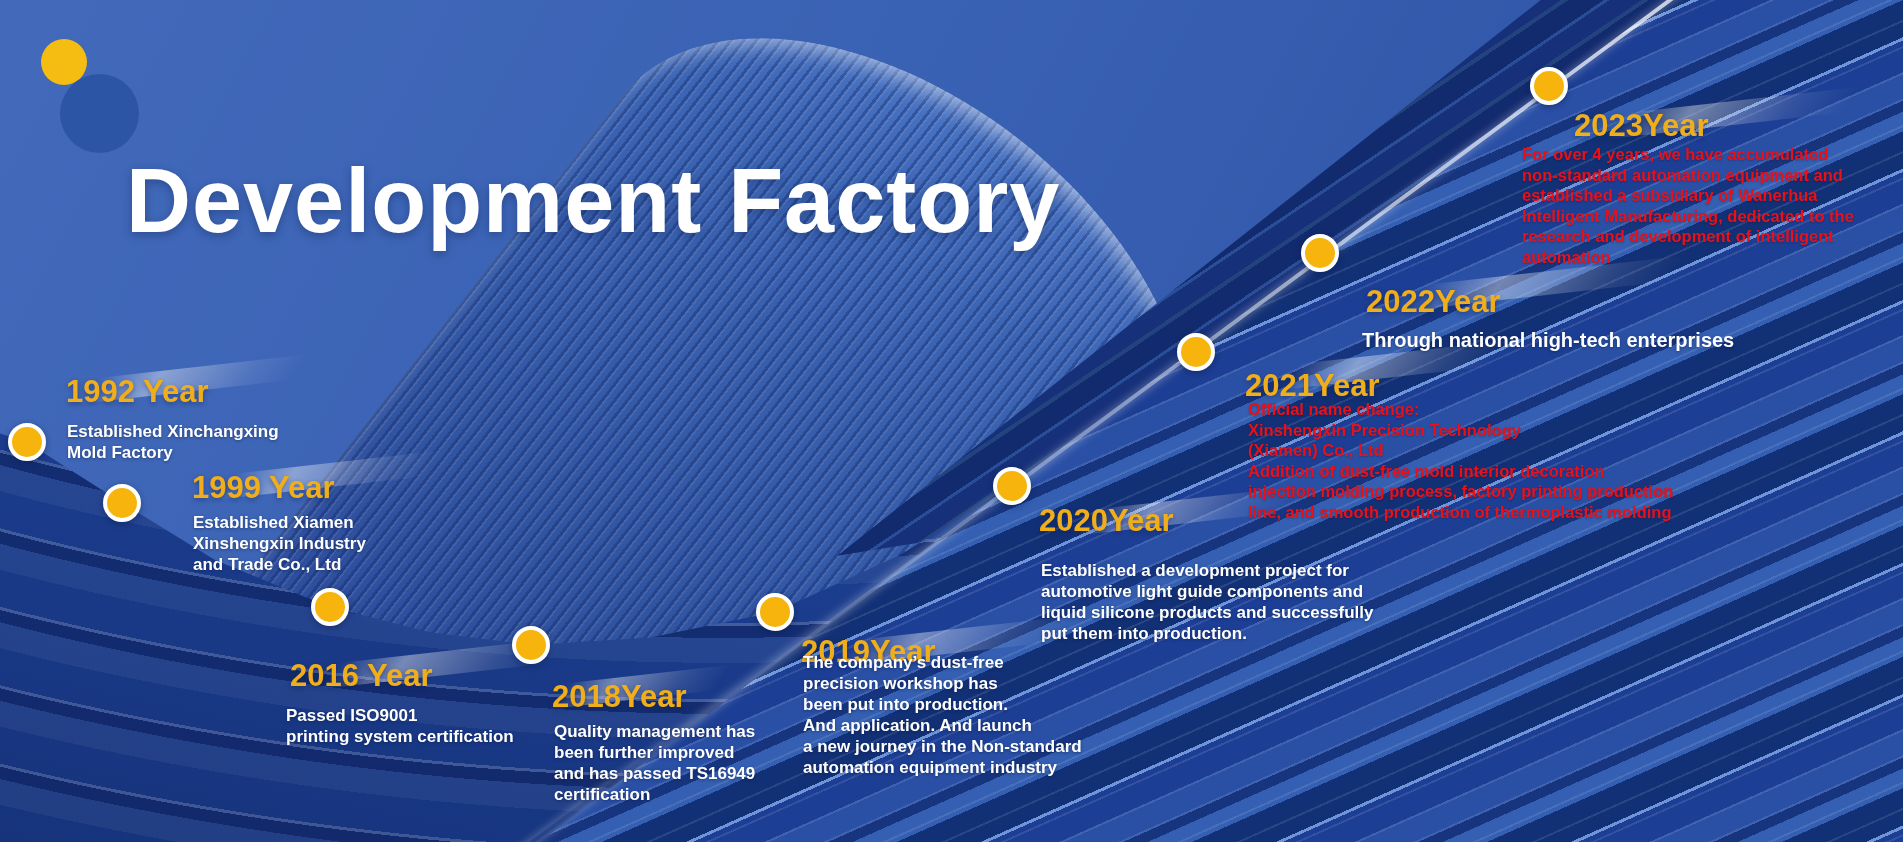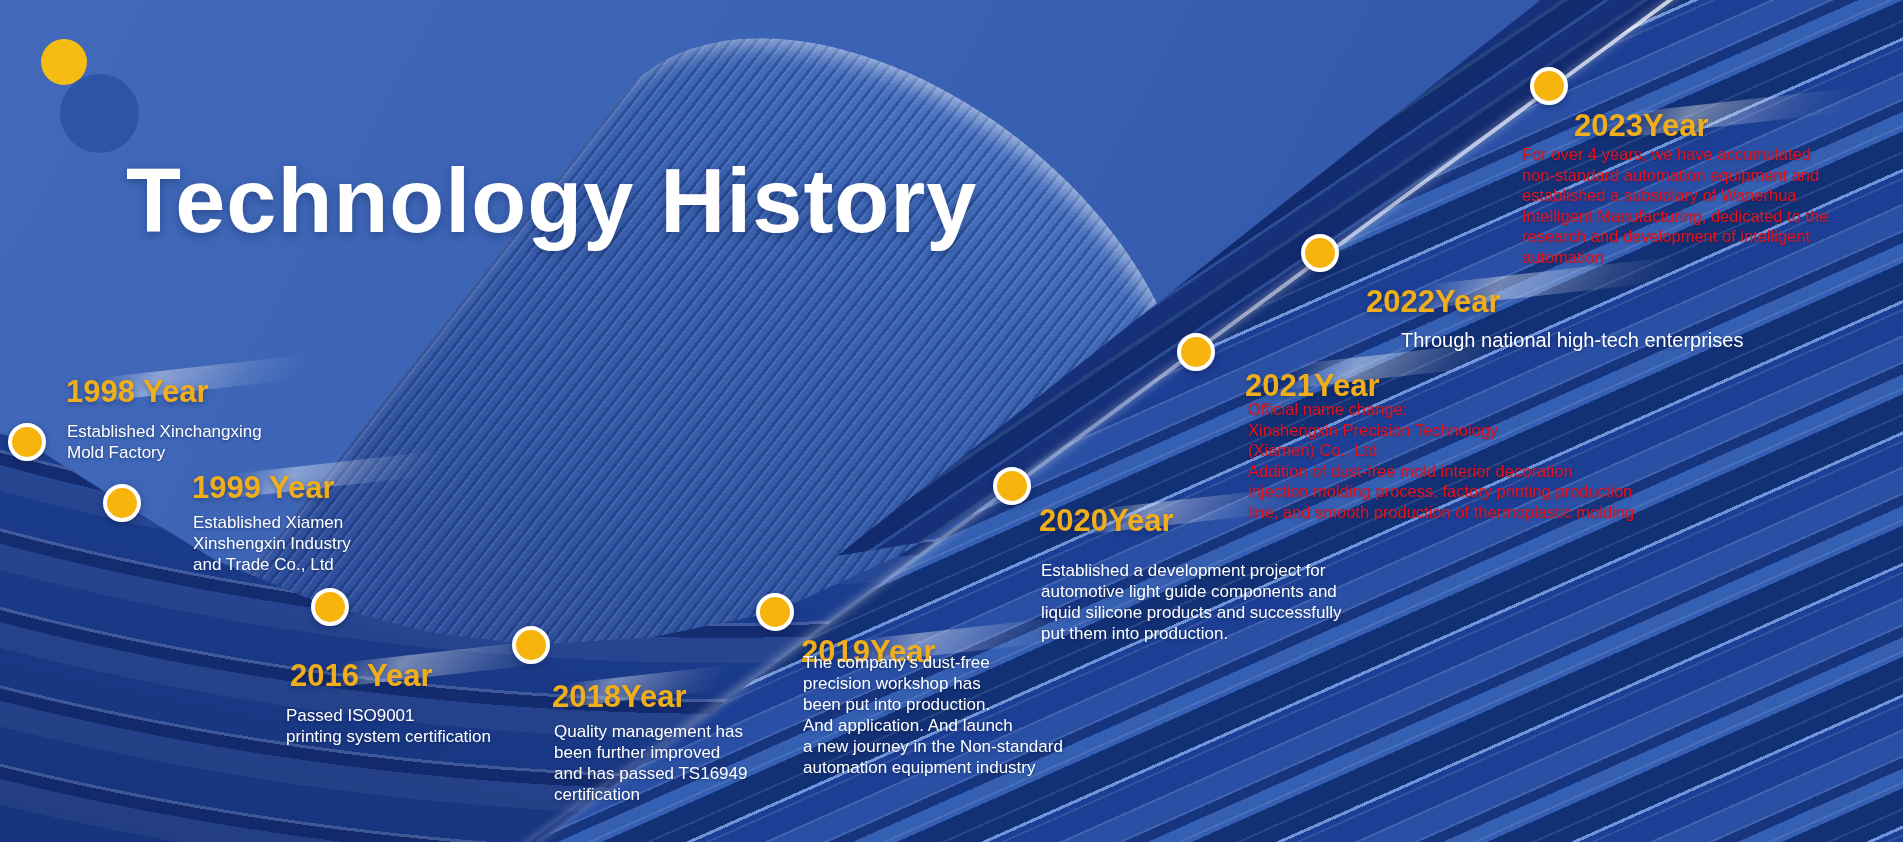--- a/index.html
+++ b/index.html
@@ -62,47 +62,47 @@
   .swoosh{
     position:absolute;height:26px;
     transform:skewX(-38deg) rotate(-7deg);
     background:linear-gradient(95deg,rgba(255,255,255,0) 0,rgba(255,255,255,.40) 30%,rgba(255,255,255,.10) 75%,rgba(255,255,255,0) 100%);
   }
   .year{
     position:absolute;font-size:31px;font-weight:bold;color:#F0AE1A;
     white-space:pre;line-height:1;text-shadow:0 2px 5px rgba(10,25,70,.4);
   }
   .body{
-    position:absolute;font-size:17px;font-weight:normal;color:#ffffff;
+    position:absolute;font-size:17px;font-weight:bold;color:#ffffff;
     line-height:21px;white-space:pre;text-shadow:0 1px 3px rgba(10,25,70,.5);
   }
   .body.red{color:#E8111A;font-size:16.5px;line-height:20.5px;text-shadow:0 1px 2px rgba(40,0,0,.25);}
-  .body.lg{font-size:20px;margin-left:39px;}
+  .body.lg{font-size:20px;}
 </style>
 </head>
 <body>
 
 <div class="canvas">
 
   <div class="layer sky"></div>
   <div class="tower"></div>
   <div class="layer bshadow"></div>
   <div class="layer bleft"></div>
   <div class="layer bright"></div>
   <div class="edge"></div>
 
   <div class="deco-y"></div>
   <div class="deco-b"></div>
 
-  <div class="title">Technology History</div>
+  <div class="title">Development Factory</div>
 
   <div>
     <div class="dot" style="left:8px;top:423px"></div>
     <div class="swoosh" style="left:100px;top:366px;width:190px"></div>
-    <div class="year" style="left:66px;top:376px">1998 Year</div>
+    <div class="year" style="left:66px;top:376px">1992 Year</div>
     <div class="body" style="left:67px;top:421px">Established Xinchangxing
 Mold Factory</div>
   </div>
 
   <div>
     <div class="dot" style="left:103px;top:484px"></div>
     <div class="swoosh" style="left:235px;top:462px;width:190px"></div>
     <div class="year" style="left:192px;top:472px">1999 Year</div>
     <div class="body" style="left:193px;top:512px">Established Xiamen
 Xinshengxin Industry

